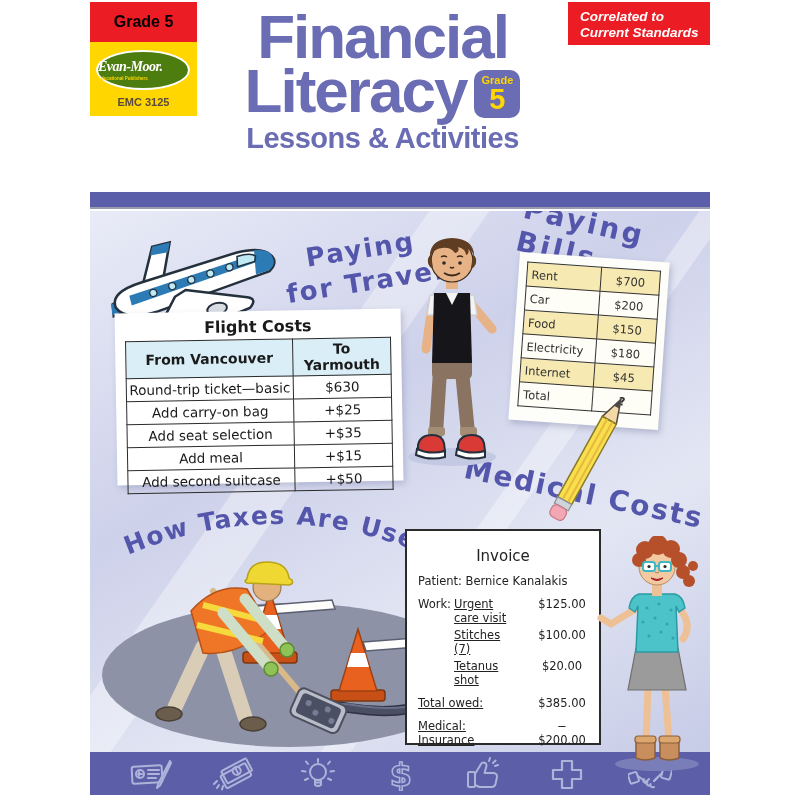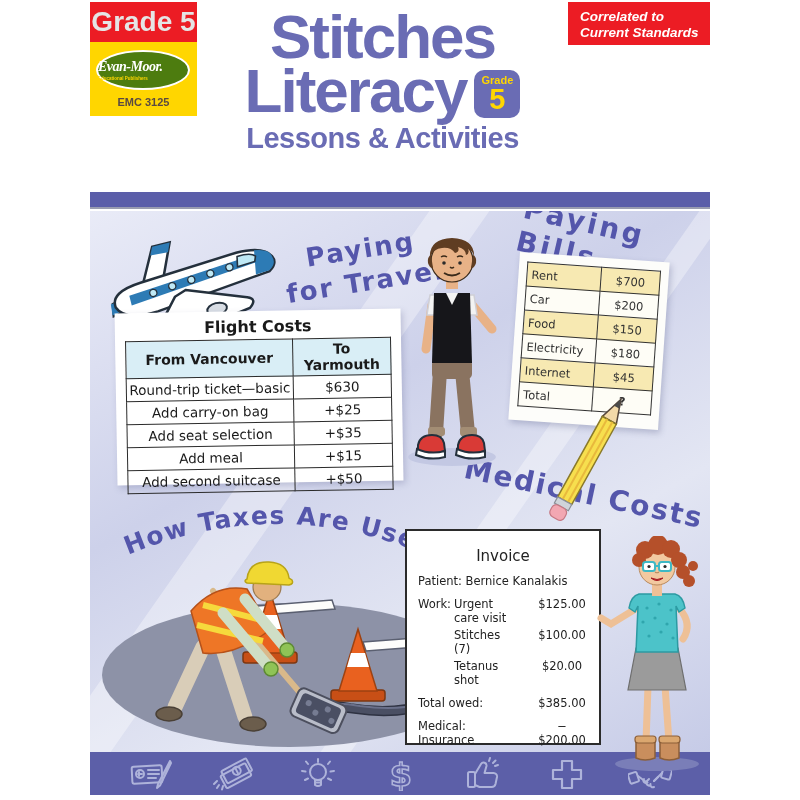--- a/index.html
+++ b/index.html
@@ -2,21 +2,21 @@
 <html><head>
 <meta charset="utf-8">
 <style>
   * { margin:0; padding:0; box-sizing:border-box; }
   html,body { width:800px; height:800px; background:#ffffff; font-family:"Liberation Sans", sans-serif; }
   .stage { position:relative; width:800px; height:800px; overflow:hidden; background:#fff; }
   .cover { position:absolute; left:90px; top:2px; width:620px; height:793px; background:#fff; }
 
   
   .grade-banner { position:absolute; left:0; top:0; width:107px; height:40px; background:#ec1c24;
-    color:#e5e5e5; font-weight:bold; font-size:28px; display:flex; align-items:center; justify-content:center; }
+    color:#000000; font-weight:bold; font-size:16px; display:flex; align-items:center; justify-content:center; }
   .logo-box { position:absolute; left:0; top:40px; width:107px; height:74px; background:#ffd600; }
   .logo-oval { position:absolute; left:6px; top:8px; width:94px; height:40px; background:#4d7c0f;
     border:2px solid #fff; border-radius:50%; display:flex; flex-direction:column; align-items:flex-start; justify-content:center; }
   .logo-name { color:#fff; font-family:"Liberation Serif", serif; font-style:italic; font-weight:bold; font-size:14px; letter-spacing:-0.5px; }
   .logo-tagline { color:#ffd600; font-size:4.5px; font-weight:bold; margin-top:1px; }
   .logo-code { position:absolute; left:0; right:0; top:54px; text-align:center; color:#5a4a42; font-weight:bold; font-size:11px; }
 
   .title-block { position:absolute; left:107px; top:4px; width:371px; text-align:center; color:#6a6cb4; }
   .title-line1 { font-size:62px; font-weight:bold; letter-spacing:-2px; line-height:1.0; }
   .title-line2-wrap { display:flex; align-items:center; justify-content:center; gap:8px; margin-top:-8px; }
@@ -71,21 +71,21 @@
   .row-w td { background:#fefdf6; }
   .q-mark { color:#4a52b0; font-weight:bold; font-size:14px; }
 
   
   .invoice { position:absolute; left:315px; top:318px; width:196px; height:216px; background:#fff;
     border:2px solid #2b2b2b; padding:16px 11px 6px; font-family:"DejaVu Sans", sans-serif; color:#222; }
   .inv-title { text-align:center; font-size:15px; margin-bottom:9px; }
   .inv-line { font-size:11.5px; margin-bottom:9px; }
   .inv-row { display:flex; font-size:11.5px; margin-bottom:3px; }
   .inv-prefix { width:36px; }
-  .inv-desc { flex:1; }
+  .inv-desc { flex:1;text-decoration:underline; }
   .inv-amt { width:52px; text-align:center;margin-left:24px; }
   .inv-gap { height:6px; }
   .inv-rule { border-top:1.5px solid #333; margin:8px 0 7px; }
 
   
   .bottom-bar { position:absolute; left:0; top:750px; width:620px; height:43px; background:#5c5fa8;
     display:flex; align-items:center; justify-content:space-between; padding:0 38px 0 40px; }
   .bbicon { width:44px; height:34px; display:block; }
 
   .figure { position:absolute; }
@@ -100,21 +100,21 @@
 
   <div class="logo-box">
     <div class="logo-oval">
       <div class="logo-name">Evan-Moor.</div>
       <div class="logo-tagline">Educational Publishers</div>
     </div>
     <div class="logo-code">EMC 3125</div>
   </div>
 
   <div class="title-block">
-    <div class="title-line1">Stitches</div>
+    <div class="title-line1">Financial</div>
     <div class="title-line2-wrap">
       <div class="title-line2">Literacy</div>
       <div class="grade-badge">
         <div class="gb-label">Grade</div>
         <div class="gb-num">5</div>
       </div>
     </div>
     <div class="subtitle">Lessons &amp; Activities</div>
   </div>
 

